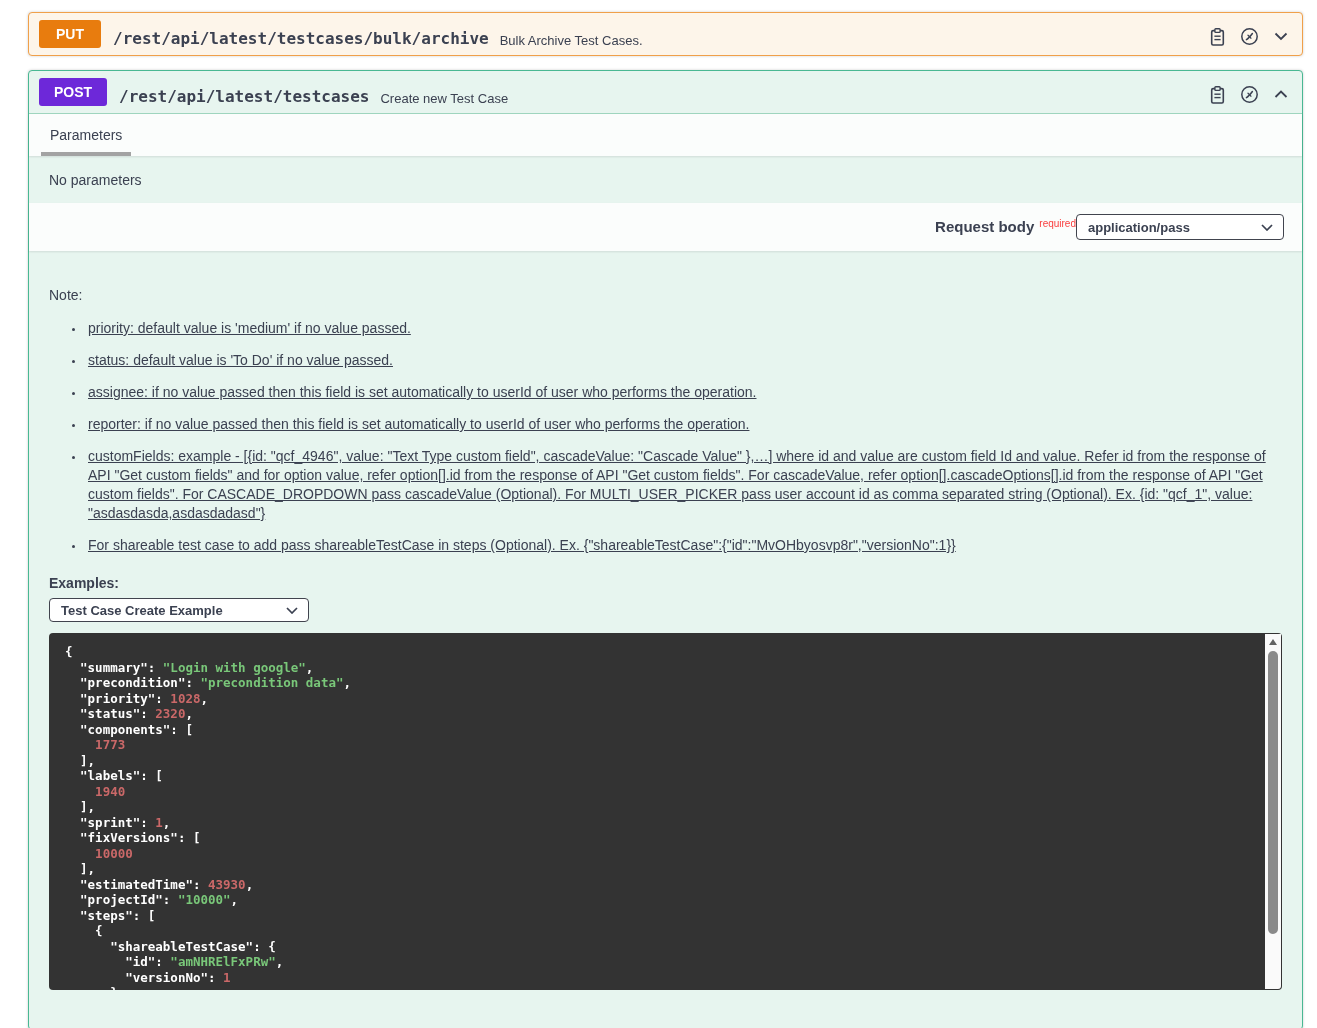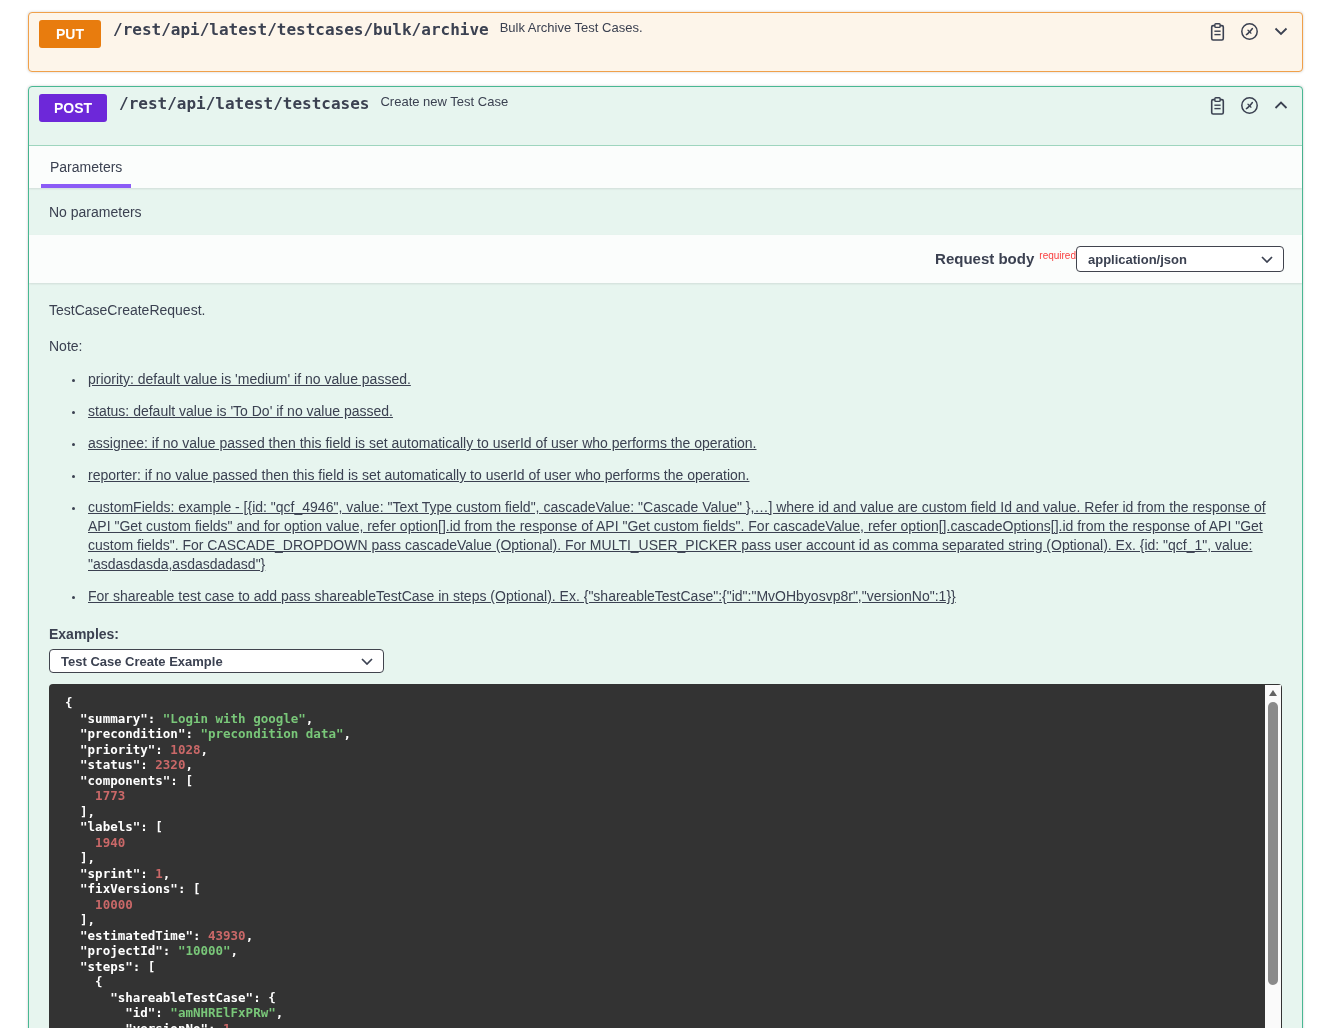--- a/index.html
+++ b/index.html
@@ -5,57 +5,57 @@
   * { box-sizing: border-box; margin: 0; padding: 0; }
   html, body { width: 1317px; height: 1028px; overflow: hidden; background: #ffffff;
     font-family: "Liberation Sans", sans-serif; color: #3b4151; }
 
   .page { padding: 12px 14px 0 28px; }
 
   .opblock { border-radius: 4px; border: 1px solid; box-shadow: 0 0 3px rgba(0,0,0,.19); }
   .opblock--put  { background: #fdf5ea; border-color: #f0a04a; margin-bottom: 14px; }
   .opblock--post { background: #e7f5ef; border-color: #49b893; min-height: 960px; }
 
-  .opblock-summary { display: flex; align-items: flex-start; padding: 7px 12px 23px 10px; cursor: pointer; }
+  .opblock-summary { display: flex; align-items: flex-end; padding: 7px 12px 7px 10px; cursor: pointer; }
   .opblock--post > .opblock-summary { border-bottom: 1px solid #9fd6bf; }
 
   .method-badge { color: #fff; font-weight: 700; font-size: 14px; text-align: center;
     padding: 6px 0; border-radius: 3px; min-width: 62px; }
   .method-badge--put  { background: #e87c0e; }
   .method-badge--post { background: #6d28d9; min-width: 68px; }
 
   .opblock-path { font-family: "DejaVu Sans Mono", monospace; font-weight: 700; font-size: 16px;
     color: #3b4151; margin-left: 12px; }
   .opblock-desc { font-size: 13px; color: #3b4151; margin-left: 11px; }
 
   .summary-controls { margin-left: auto; display: flex; align-items: center; gap: 11px; }
   .icon-btn { background: none; border: none; padding: 2px; cursor: pointer; display: flex; align-items: center; }
 
   .clip-tab--put  { fill: #fdf5ea; }
   .clip-tab--post { fill: #e7f5ef; }
 
   
   .params-header { background: rgba(255,255,255,.82); padding: 0 12px; box-shadow: 0 1px 2px rgba(0,0,0,.10); }
   .param-tab { display: inline-block; padding: 13px 9px 9px; font-size: 14px; color: #3b4151;
-    border-bottom: 4px solid #8b5cf6; cursor: pointer; }
+    border-bottom: 4px solid #a3a3a3; cursor: pointer; }
 
   .no-params { padding: 16px 20px 15px; font-size: 14px; }
 
   .reqbody-header { background: rgba(255,255,255,.82); padding: 11px 18px 11px 20px;
     display: flex; align-items: center; justify-content: flex-end;
     box-shadow: 0 1px 2px rgba(0,0,0,.10); }
   .reqbody-title { font-size: 15px; font-weight: 700; color: #3b4151; }
   .required-flag { font-size: 10px; color: #f93e3e; vertical-align: top; margin-left: 5px; font-weight: 400; }
 
   .select-box { display: flex; align-items: center; justify-content: space-between;
     background: #fff; border: 1px solid #41444e; border-radius: 4px;
     padding: 4px 10px 4px 11px; font-size: 13px; font-weight: 600; color: #3b4151;
     cursor: pointer; height: 26px; }
   .ct-select { width: 208px; }
-  .ex-select { width: 335px; margin-top: 7px; height: 24px; }
+  .ex-select { width: 260px; margin-top: 7px; height: 24px; }
 
   
   .opblock-body { padding: 18px 20px 30px; }
   .desc-title { font-size: 14px; line-height: 19px; }
   .desc-note  { font-size: 14px; line-height: 19px; margin-top: 17px; }
   .desc-list  { margin: 14px 0 0 22px; padding-left: 14px; list-style: disc; text-decoration: underline; }
   .desc-list li { font-size: 14px; line-height: 19px; margin: 13px 0; padding-left: 3px; }
   .desc-list li::marker { font-size: 10px; color: #3b4151; }
 
   .examples-label { margin-top: 20px; font-size: 14px; font-weight: 700; }
@@ -153,29 +153,28 @@
       <span class="param-tab">Parameters</span>
     </div>
 
     <div class="no-params">No parameters</div>
 
     <div class="reqbody-header">
       <div>
         <span class="reqbody-title">Request body</span><span class="required-flag">required</span>
       </div>
       <div class="select-box ct-select">
-        <span>application/json</span>
+        <span>application/pass</span>
         <svg width="12" height="7" viewBox="0 0 12 7">
           <path d="M1 1 L6 6 L11 1" fill="none" stroke="#3b4151" stroke-width="1.7"></path>
         </svg>
       </div>
     </div>
 
     <div class="opblock-body">
-      <p class="desc-title">TestCaseCreateRequest.</p>
       <p class="desc-note">Note:</p>
       <ul class="desc-list">
         <li>priority: default value is 'medium' if no value passed.</li>
         <li>status: default value is 'To Do' if no value passed.</li>
         <li>assignee: if no value passed then this field is set automatically to userId of user who performs the operation.</li>
         <li>reporter: if no value passed then this field is set automatically to userId of user who performs the operation.</li>
         <li>customFields: example - [{id: "qcf_4946", value: "Text Type custom field", cascadeValue: "Cascade Value" },…] where id and value are custom field Id and value. Refer id from the response of API "Get custom fields" and for option value, refer option[].id from the response of API "Get custom fields". For cascadeValue, refer option[].cascadeOptions[].id from the response of API "Get custom fields". For CASCADE_DROPDOWN pass cascadeValue (Optional). For MULTI_USER_PICKER pass user account id as comma separated string (Optional). Ex. {id: "qcf_1", value: "asdasdasda,asdasdadasd"}</li>
         <li>For shareable test case to add pass shareableTestCase in steps (Optional). Ex. {"shareableTestCase":{"id":"MvOHbyosvp8r","versionNo":1}}</li>
       </ul>
 

